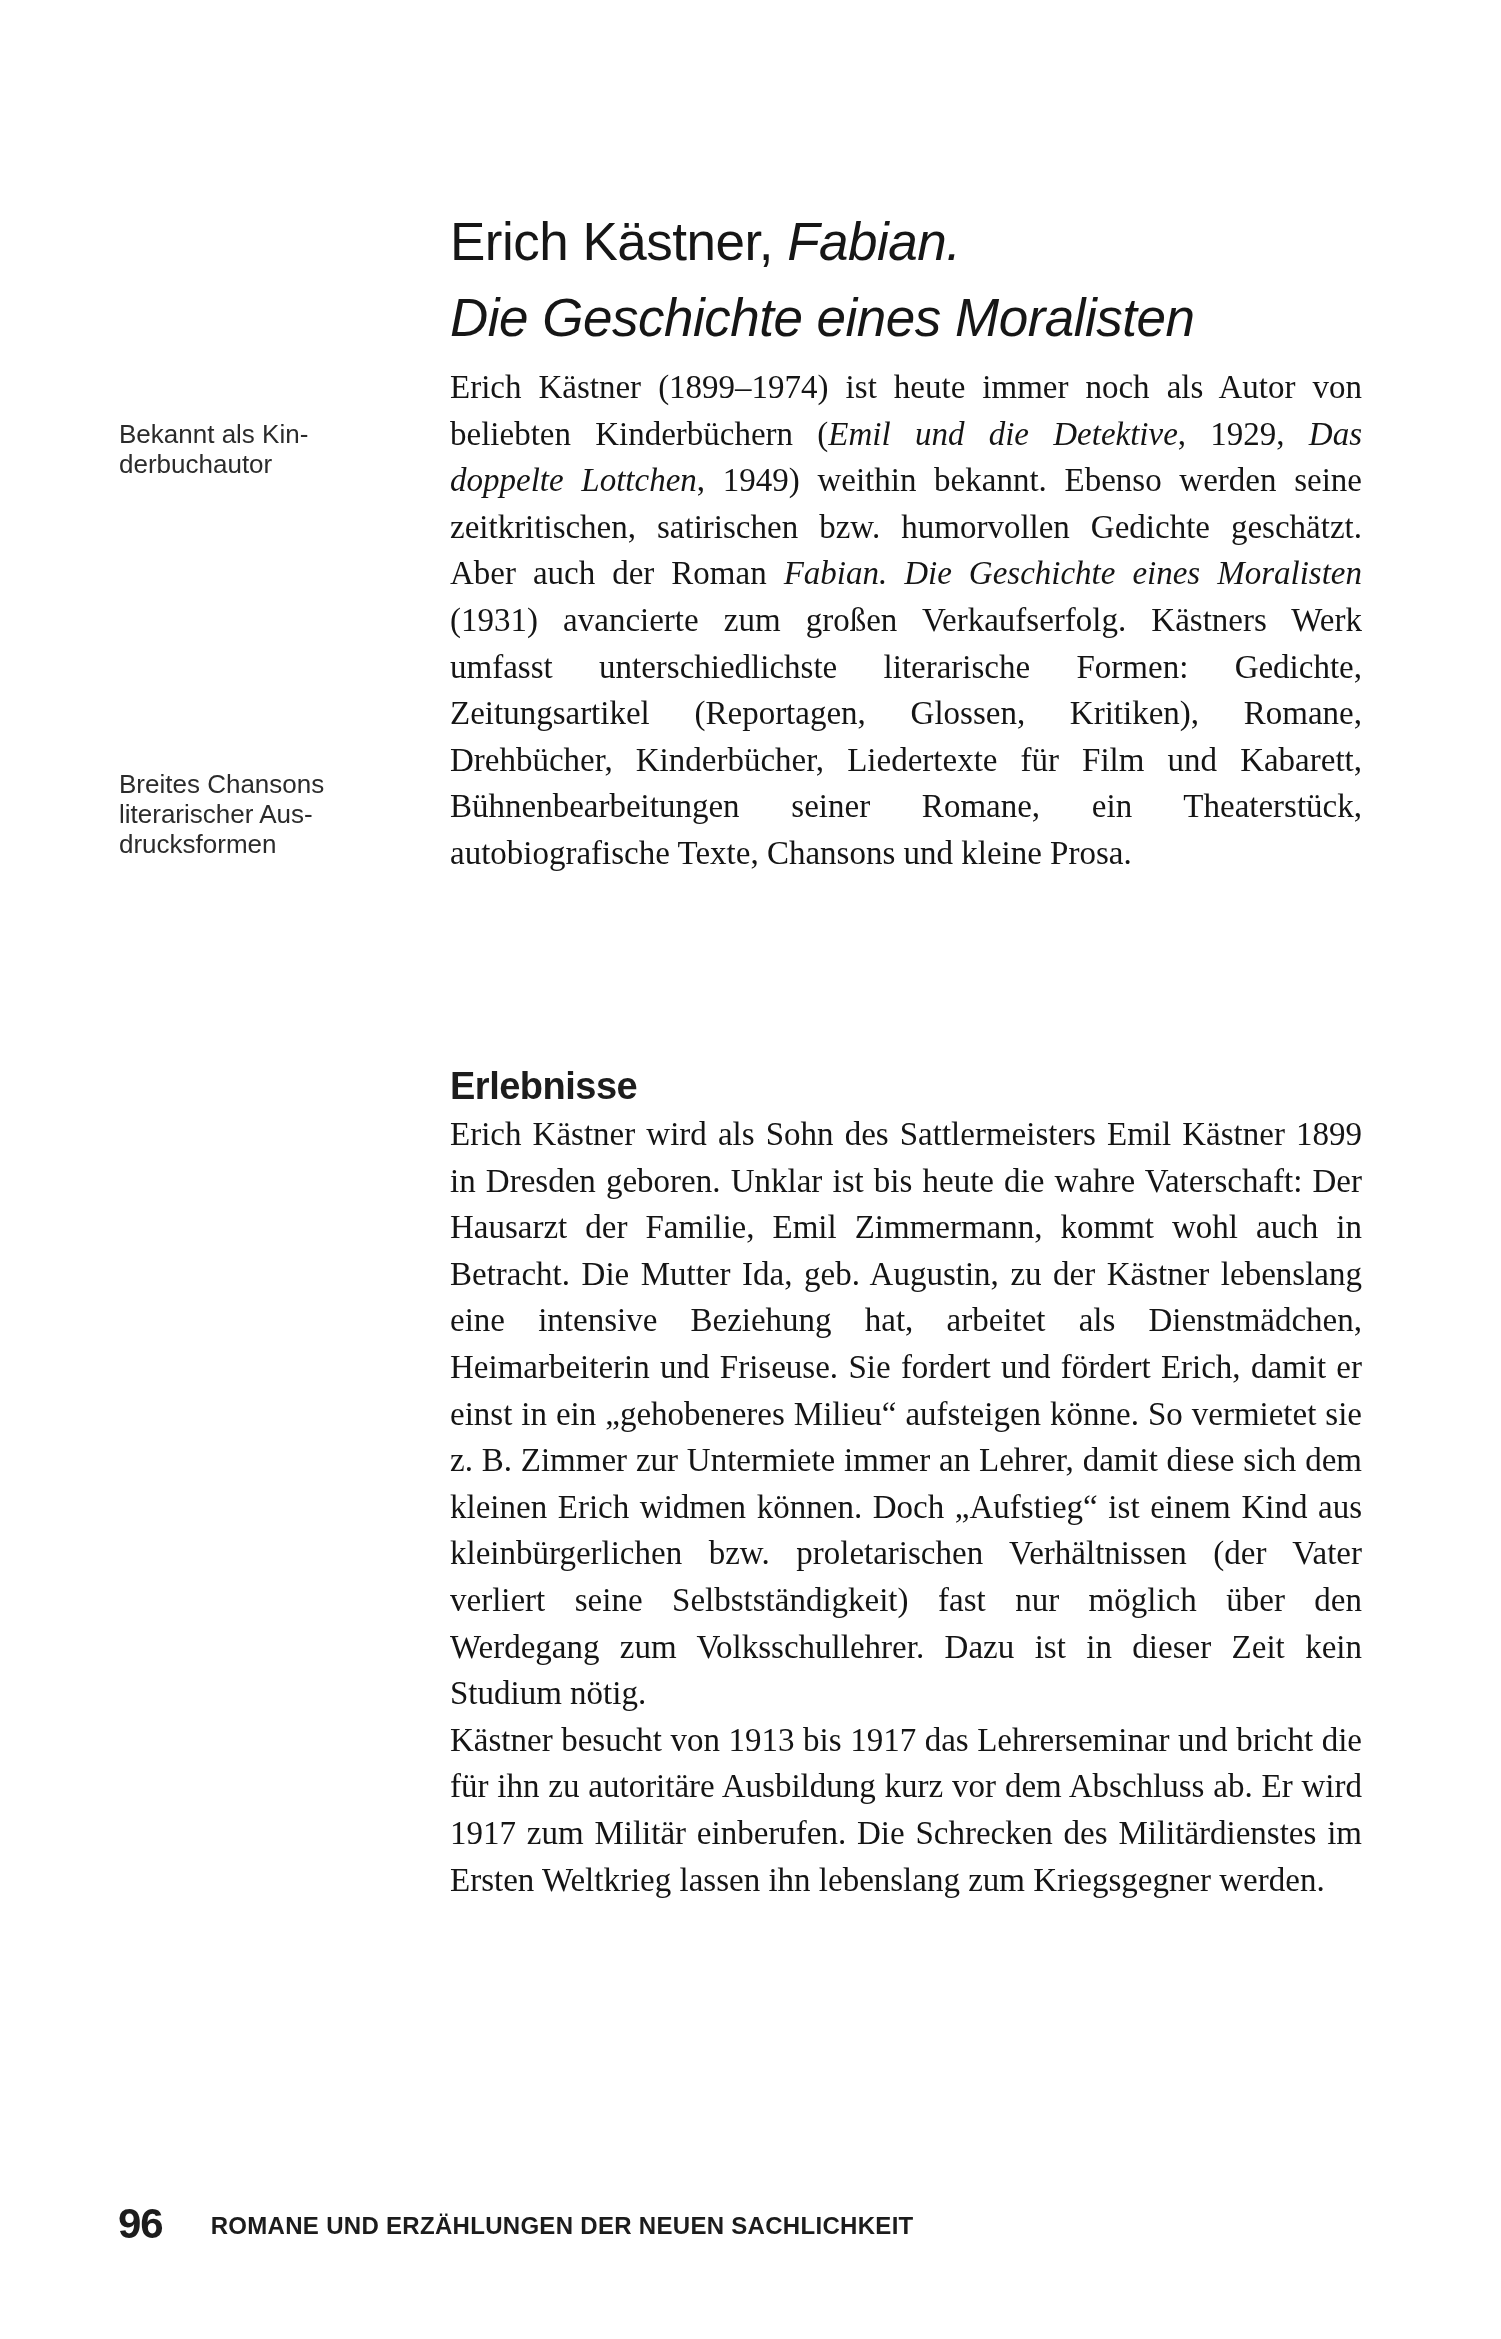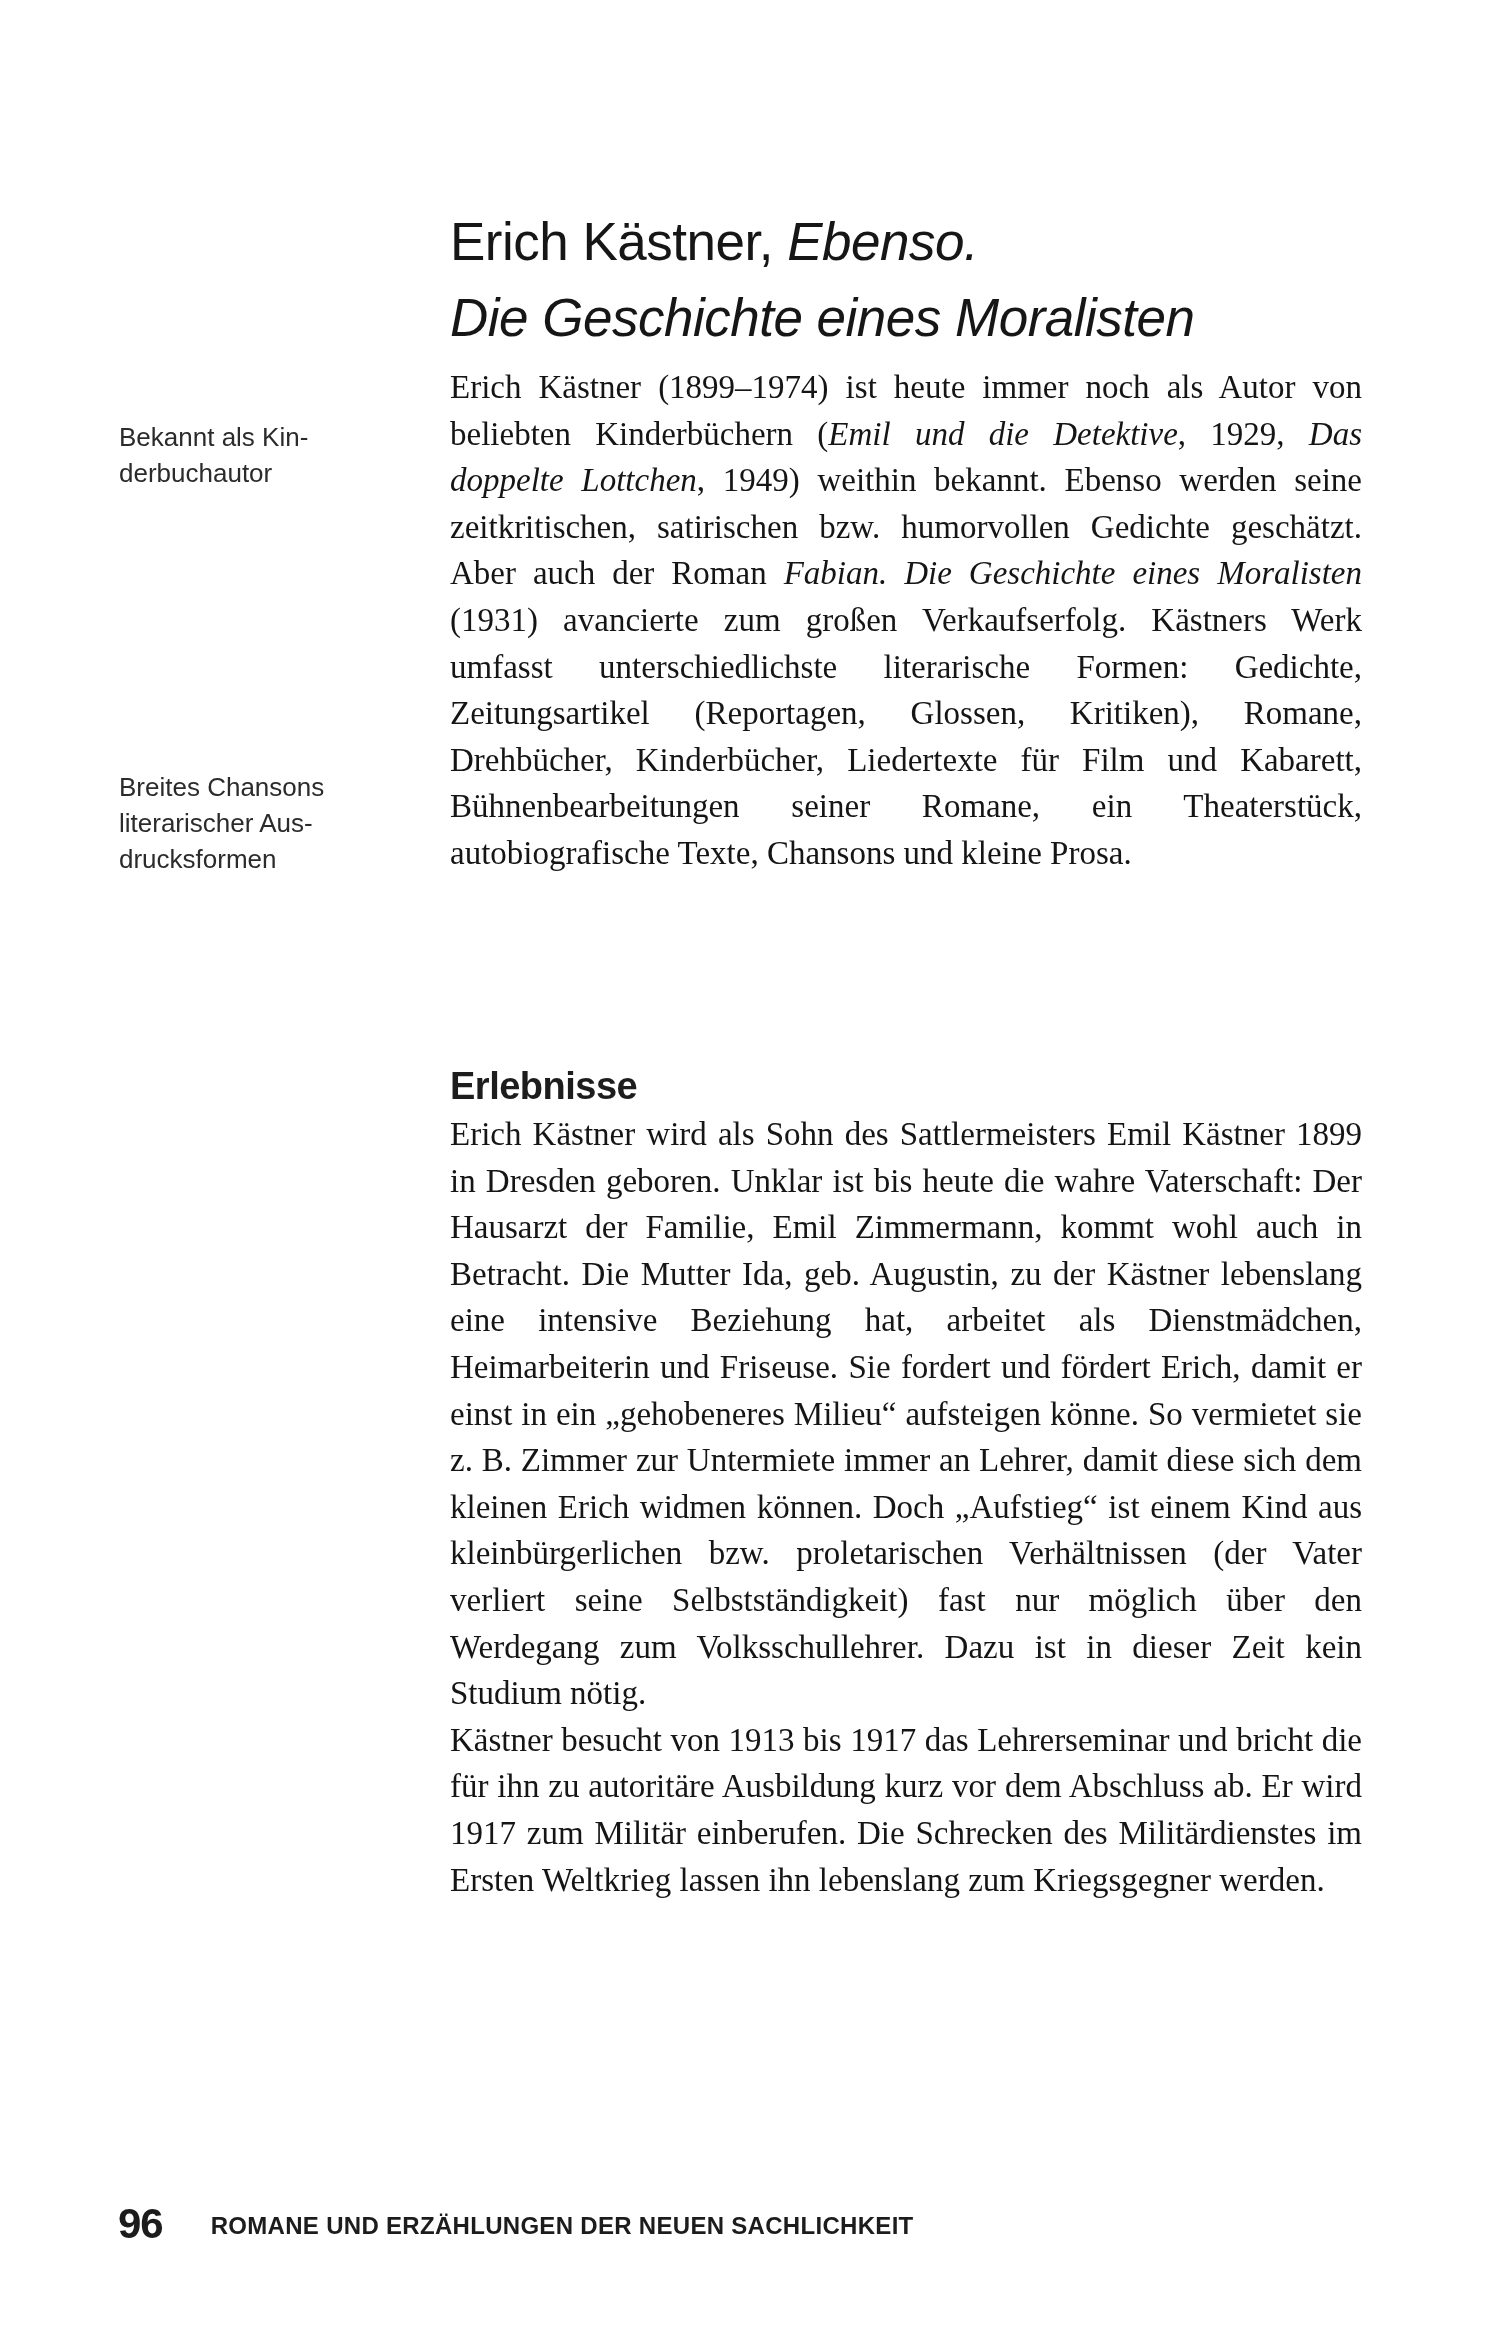--- a/index.html
+++ b/index.html
@@ -27,21 +27,21 @@
   }
   .title .it { font-style: italic; }
 
   
   .margin-note {
     position: absolute;
     left: 119px;
     width: 270px;
     font-family: "Liberation Sans", sans-serif;
     font-size: 26px;
-    line-height: 36px;
+    line-height: 30px;
     font-weight: 400;
     color: #2b2b2b;
     white-space: pre-line;
   }
   .note-1 { top: 419px; }
   .note-2 { top: 769px; }
   .note-3 { top: 1822px; }
 
   
   .bodycol {
@@ -96,21 +96,21 @@
     letter-spacing: 0.3px;
     margin-top: 12px;
   }
 </style>
 </head>
 <body>
 
 <div class="page">
 
   <h1 class="title">
-    <span><span>Erich Kästner, </span><span class="it">Ebenso.</span></span><br>
+    <span><span>Erich Kästner, </span><span class="it">Fabian.</span></span><br>
     <span class="it">Die Geschichte eines Moralisten</span>
   </h1>
 
   <div class="margin-note note-1">Bekannt als Kin-
 derbuchautor</div>
   <div class="margin-note note-2">Breites Chansons
 literarischer Aus-
 drucksformen</div>
 
   <div class="bodycol intro">

